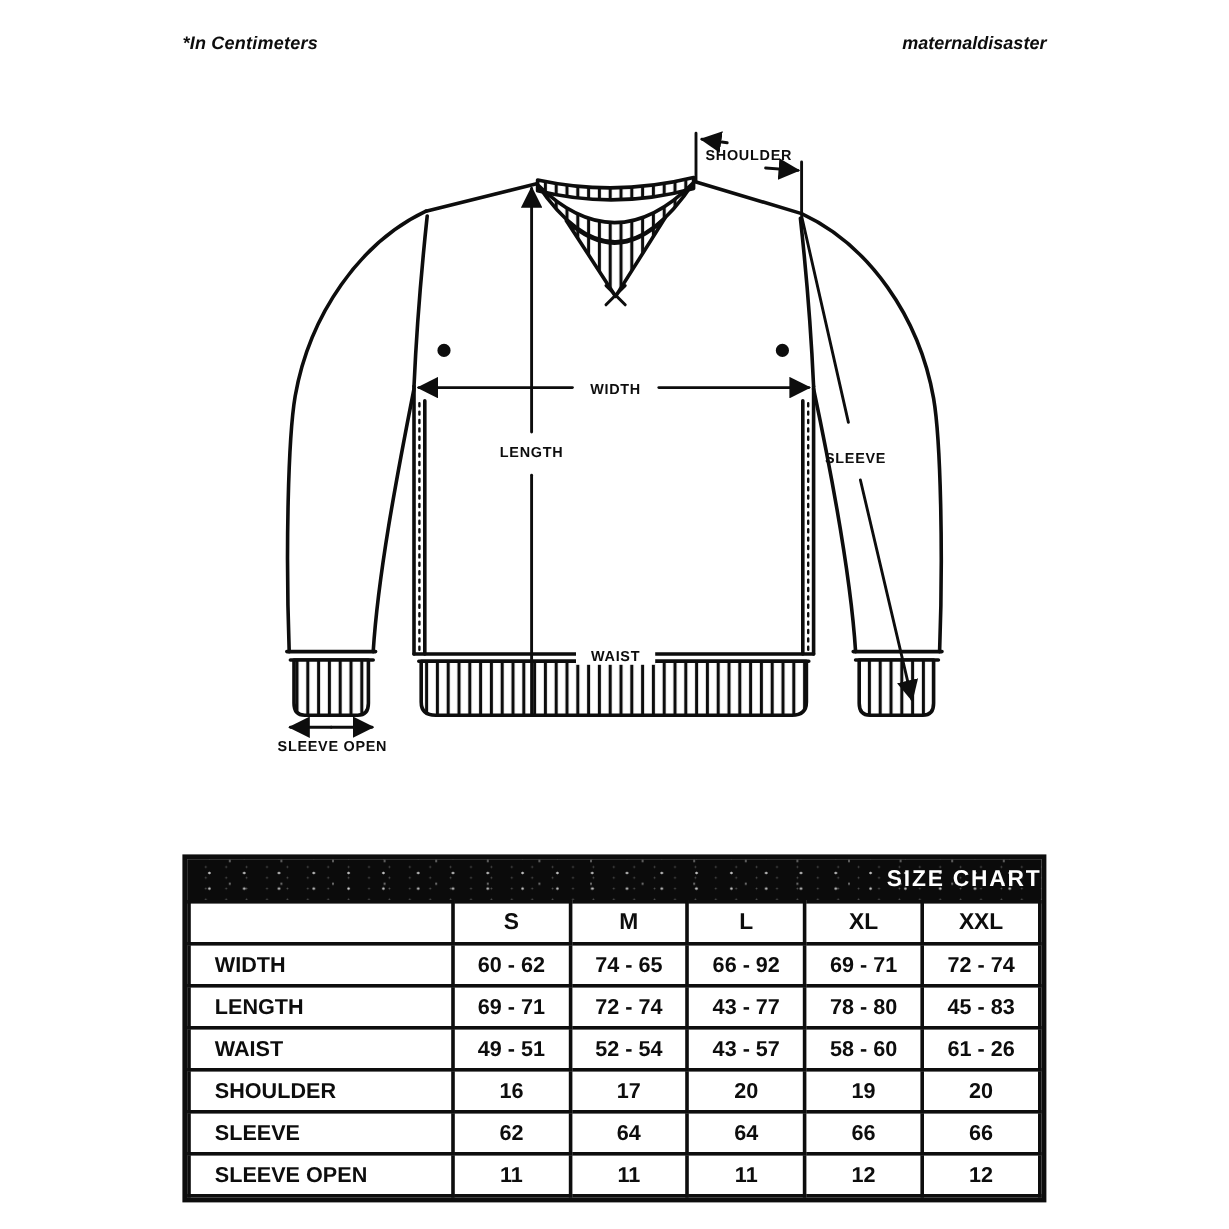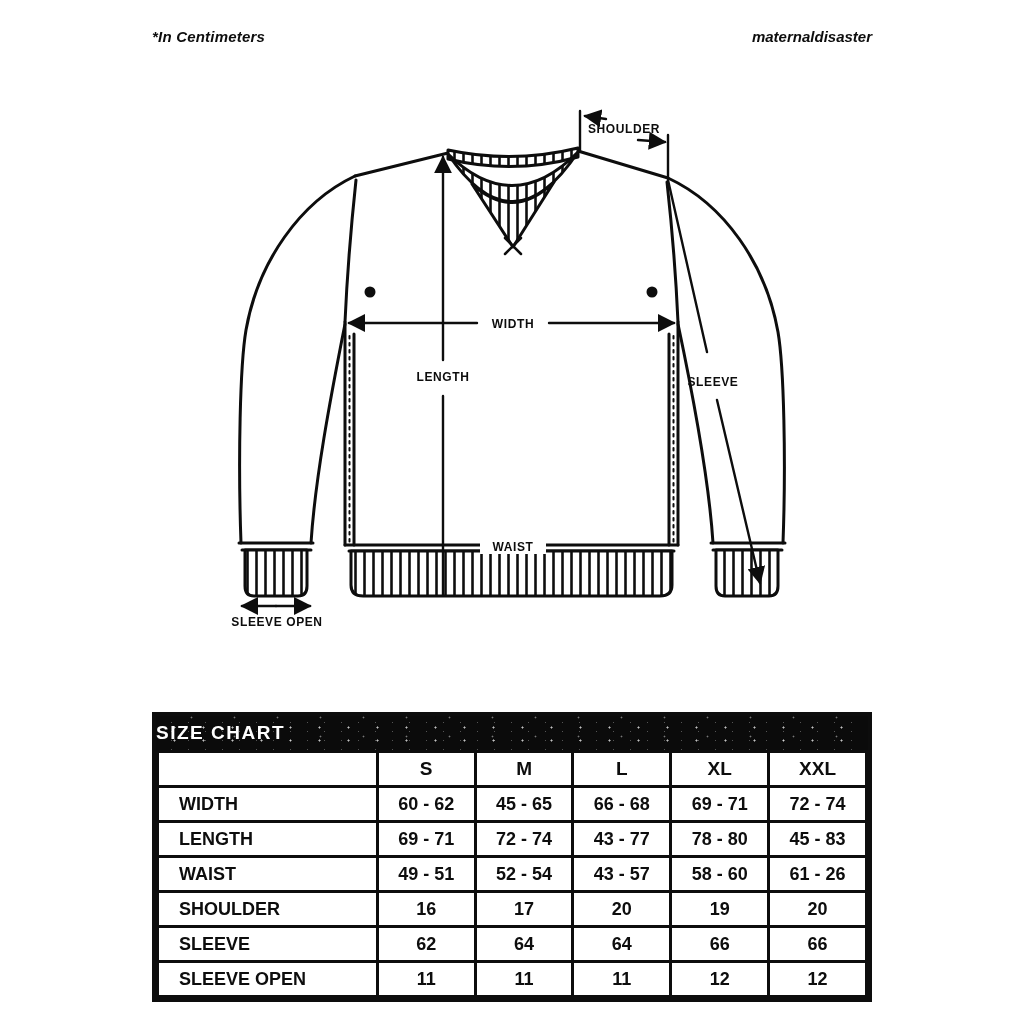--- a/index.html
+++ b/index.html
@@ -18,21 +18,21 @@
   .svg-label{
     font-family:"Liberation Sans",sans-serif;font-weight:bold;font-size:12px;
     letter-spacing:.6px;fill:#0d0d0d;
   }
   
   .size-chart{
     position:absolute;left:152px;top:712px;width:712px;
     border:4px solid #0d0d0d;background:#fff;
   }
   .title-bar{
-    height:34px;line-height:34px;text-align:left;color:#ffffff;
+    height:34px;line-height:34px;text-align:right;color:#ffffff;
     font-weight:bold;font-size:19px;letter-spacing:1.5px;
     background-color:#0b0b0b;
     background-image:
       radial-gradient(circle, rgba(255,255,255,.75) .7px, transparent 1.4px),
       radial-gradient(circle, rgba(255,255,255,.45) .6px, transparent 1.2px),
       radial-gradient(circle, rgba(255,255,255,.3) .5px, transparent 1px);
     background-size:29px 13px,43px 19px,17px 9px;
     background-position:4px 5px,14px 11px,7px 2px;
   }
   table.chart{border-collapse:collapse;width:100%;table-layout:fixed;}
@@ -145,22 +145,22 @@
           <th>M</th>
           <th>L</th>
           <th>XL</th>
           <th>XXL</th>
         </tr>
       </thead>
       <tbody>
         <tr>
           <td class="row-label">WIDTH</td>
           <td>60 - 62</td>
-          <td>45 - 65</td>
-          <td>66 - 68</td>
+          <td>74 - 65</td>
+          <td>66 - 92</td>
           <td>69 - 71</td>
           <td>72 - 74</td>
         </tr>
         <tr>
           <td class="row-label">LENGTH</td>
           <td>69 - 71</td>
           <td>72 - 74</td>
           <td>43 - 77</td>
           <td>78 - 80</td>
           <td>45 - 83</td>

